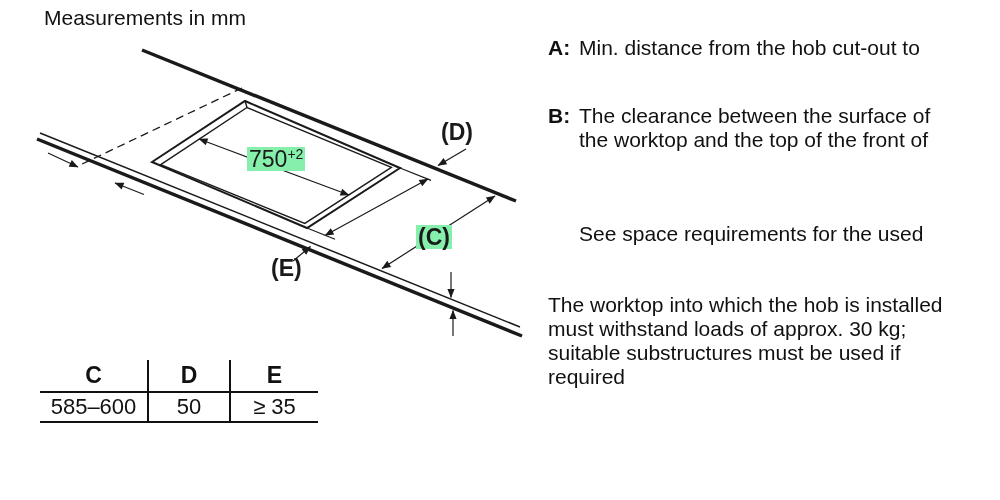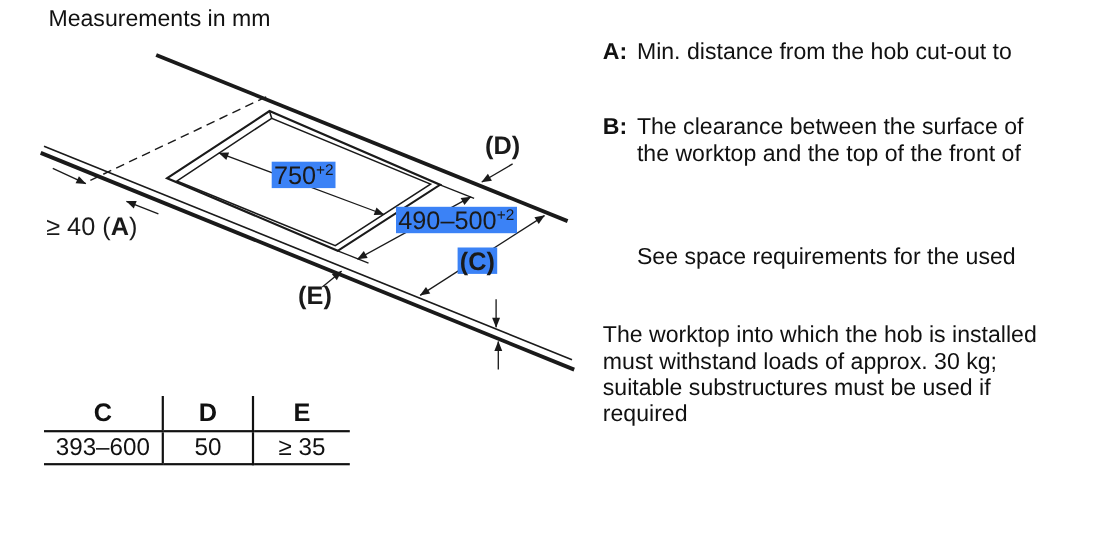--- a/index.html
+++ b/index.html
@@ -1,21 +1,21 @@
 <!DOCTYPE html>
 <html><head>
 <meta charset="utf-8">
 <style>
   html,body{margin:0;padding:0;background:#fff;}
   #page{position:relative;width:1000px;height:500px;background:#ffffff;overflow:hidden;
         font-family:"Liberation Sans","DejaVu Sans",sans-serif;color:#111;margin-left:32px;}
   #title{position:absolute;left:12px;top:6px;font-size:21px;color:#111;}
   svg{position:absolute;left:0;top:0;}
   svg line, svg polygon{stroke:#1a1a1a;}
-  .dimlabel{position:absolute;font-size:23px;color:#1a1a1a;background:#3b82f6;line-height:1.05;
+  .dimlabel{position:absolute;font-size:23px;color:#1a1a1a;background:#86efac;line-height:1.05;
             padding:0 2px;white-space:nowrap;}
   .nobg{background:transparent;}
   .boldlbl{font-weight:bold;}
   .dimlabel sup{font-size:14px;position:relative;top:1px;vertical-align:super;line-height:0;}
   .dimlabel b{font-weight:bold;}
   
   #spec-table{position:absolute;left:8px;top:360px;border-collapse:collapse;
               font-size:22px;color:#111;}
   #spec-table td{text-align:center;padding:0;}
   #spec-table .c0{width:107px;}
@@ -75,44 +75,38 @@
     <line x1="112" y1="194.5" x2="83" y2="183" stroke-width="1.2" marker-end="url(#ah)"></line>
 
     <line x1="419" y1="272" x2="419" y2="297.5" stroke-width="1.2" marker-end="url(#ah)"></line>
     <line x1="421" y1="336" x2="421" y2="310.5" stroke-width="1.2" marker-end="url(#ah)"></line>
   </svg>
 
   <div class="dimlabel" style="left:215px;top:147px;">
     <span>750</span><sup>+2</sup>
   </div>
 
-  <div class="dimlabel" style="left:328px;top:188px;">
-    <span>490–500</span><sup>+2</sup>
-  </div>
 
   <div class="dimlabel boldlbl nobg" style="left:407px;top:120px;">(D)</div>
 
   <div class="dimlabel boldlbl" style="left:384px;top:225px;">(C)</div>
 
   <div class="dimlabel boldlbl nobg" style="left:237px;top:256px;">(E)</div>
 
-  <div class="dimlabel nobg" style="left:8px;top:194px;">
-    <span>≥ 40 (</span><b>A</b><span>)</span>
-  </div>
 
 
   <table id="spec-table">
     <tbody>
         <tr class="hdr">
       <td class="c0">C</td>
       <td class="c1">D</td>
       <td class="c2">E</td>
     </tr>
     <tr class="r1">
-      <td class="c0">393–600</td>
+      <td class="c0">585–600</td>
       <td class="c1">50</td>
       <td class="c2">≥ 35</td>
     </tr>
   </tbody>
     </table>
 
   <div id="notes">
 
     <div class="note" style="top:36px;">
       <span class="nkey">A:</span>

